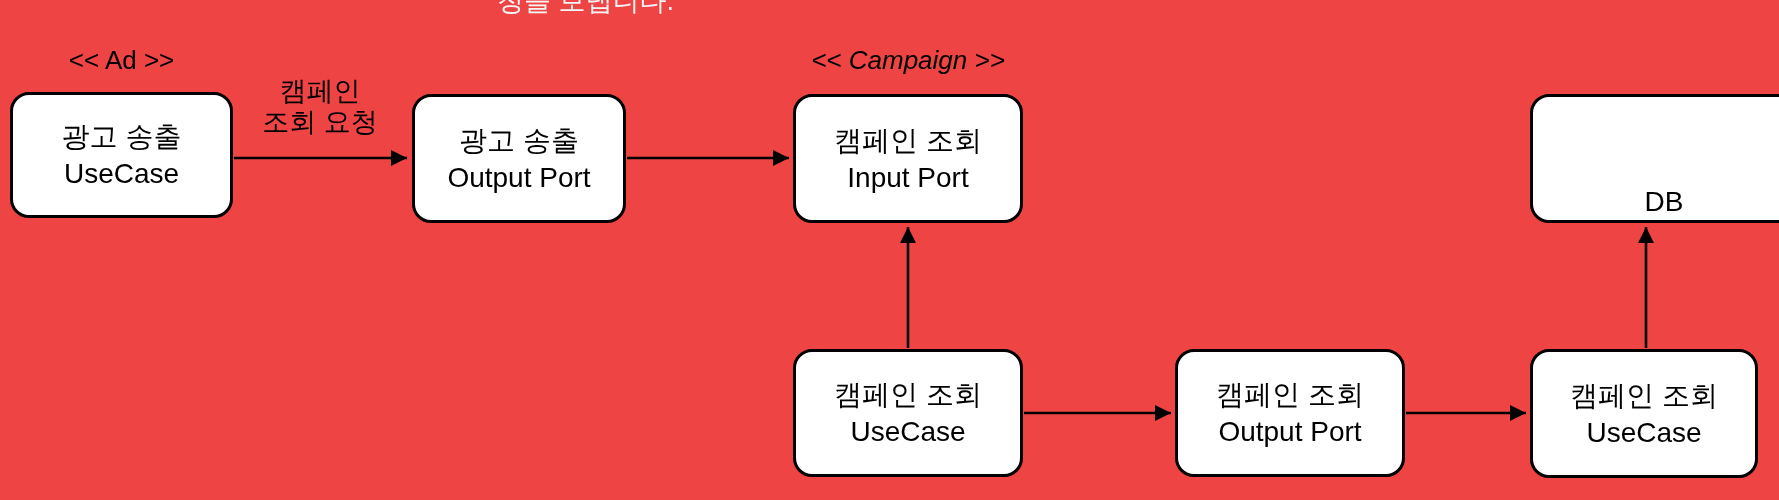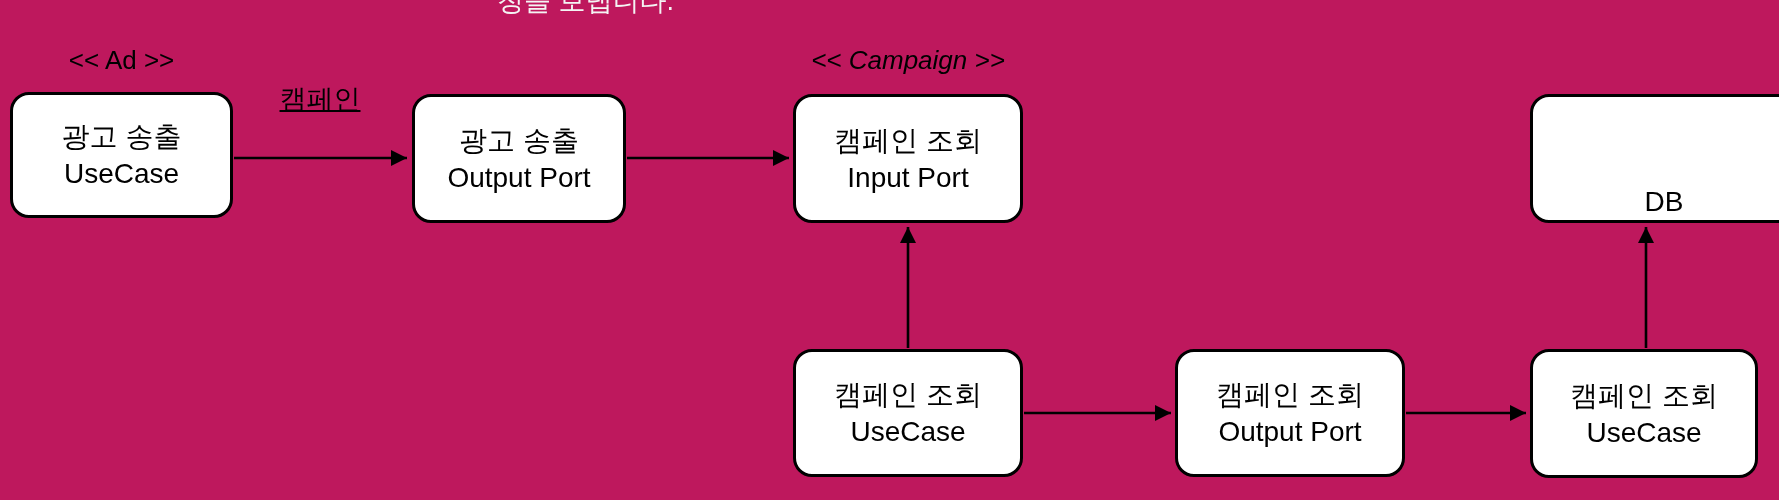--- a/index.html
+++ b/index.html
@@ -1,21 +1,21 @@
 <!DOCTYPE html>
 <html><head>
 <meta charset="utf-8">
 <style>
   html,body{margin:0;padding:0}
   body{
     width:1779px;height:500px;background:#ffffff;
     font-family:"Liberation Sans","DejaVu Sans",sans-serif;
     color:#000;overflow:hidden;
   }
-  .canvas{position:relative;width:1779px;height:500px;background:#be185d}
+  .canvas{position:relative;width:1779px;height:500px;background:#ef4444}
 
   .node{
     position:absolute;box-sizing:border-box;
     border:3px solid #000;border-radius:19px;background:#fff;
     display:flex;flex-direction:column;align-items:center;justify-content:center;
     text-align:center;font-size:28px;line-height:37px;
   }
   .n-ad-usecase           {left:10px;  top:92px;  width:223px; height:126px;}
   .n-ad-output-port       {left:412px; top:94px;  width:214px; height:129px;}
   .n-campaign-input-port  {left:793px; top:94px;  width:230px; height:129px;}
@@ -27,41 +27,42 @@
   .stereotype{
     position:absolute;font-size:26px;line-height:28px;
     text-align:center;white-space:nowrap;
   }
   .st-ad       {left:10px; top:46px; width:223px;}
   .st-campaign {left:793px;top:46px; width:230px;font-style:italic;}
 
   .edge-label{
     position:absolute;font-size:27px;line-height:31px;text-align:center;
   }
-  .el-request{left:244px;top:84px;width:152px;text-decoration:underline;}
+  .el-request{left:244px;top:76px;width:152px;}
 
   .faint-top{
     position:absolute;left:497px;top:-12px;
     font-size:27px;line-height:27px;color:#f4f4f4;white-space:nowrap;
   }
 
   .edges-layer{position:absolute;left:0;top:0;pointer-events:none;}
 </style>
 </head>
 <body>
 
 <div class="canvas">
 
   <div class="faint-top">청을 보냅니다.</div>
 
   <div class="stereotype st-ad">&lt;&lt; Ad &gt;&gt;</div>
   <div class="stereotype st-campaign">&lt;&lt; Campaign &gt;&gt;</div>
 
   <div class="edge-label el-request">
     <div>캠페인</div>
+    <div>조회 요청</div>
   </div>
 
   <svg class="edges-layer" width="1779" height="500" viewBox="0 0 1779 500">
     <defs>
       <marker id="ah" viewBox="0 0 10 10" refX="10" refY="5" markerUnits="userSpaceOnUse" markerWidth="19" markerHeight="16" orient="auto">
         <path d="M0,0 L10,5 L0,10 z" fill="#000"></path>
       </marker>
     </defs>
     <line x1="234" y1="158" x2="407" y2="158" stroke="#000" stroke-width="2.6" marker-end="url(#ah)"></line>
     <line x1="627" y1="158" x2="789" y2="158" stroke="#000" stroke-width="2.6" marker-end="url(#ah)"></line>

